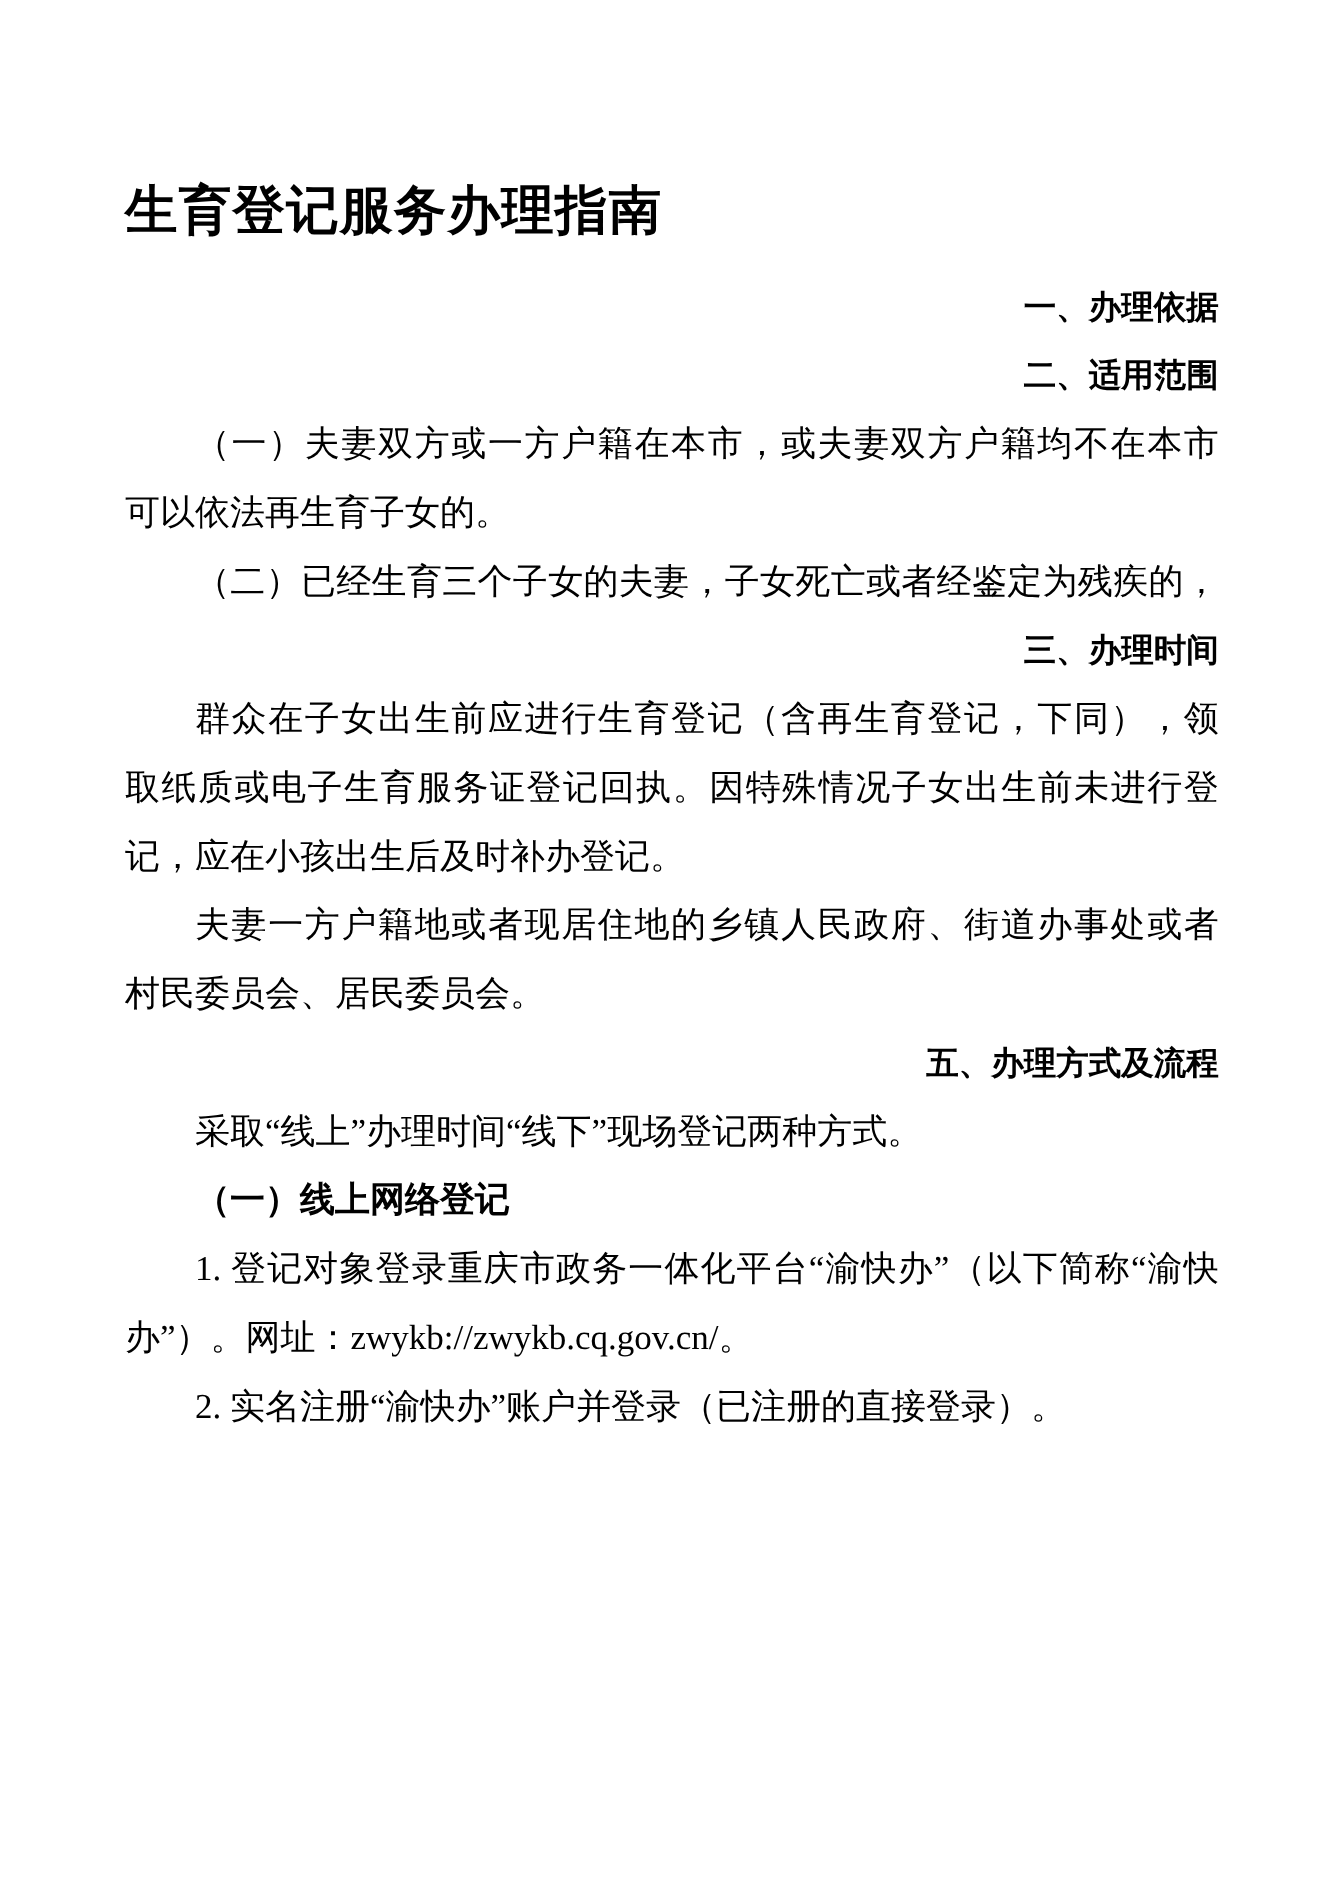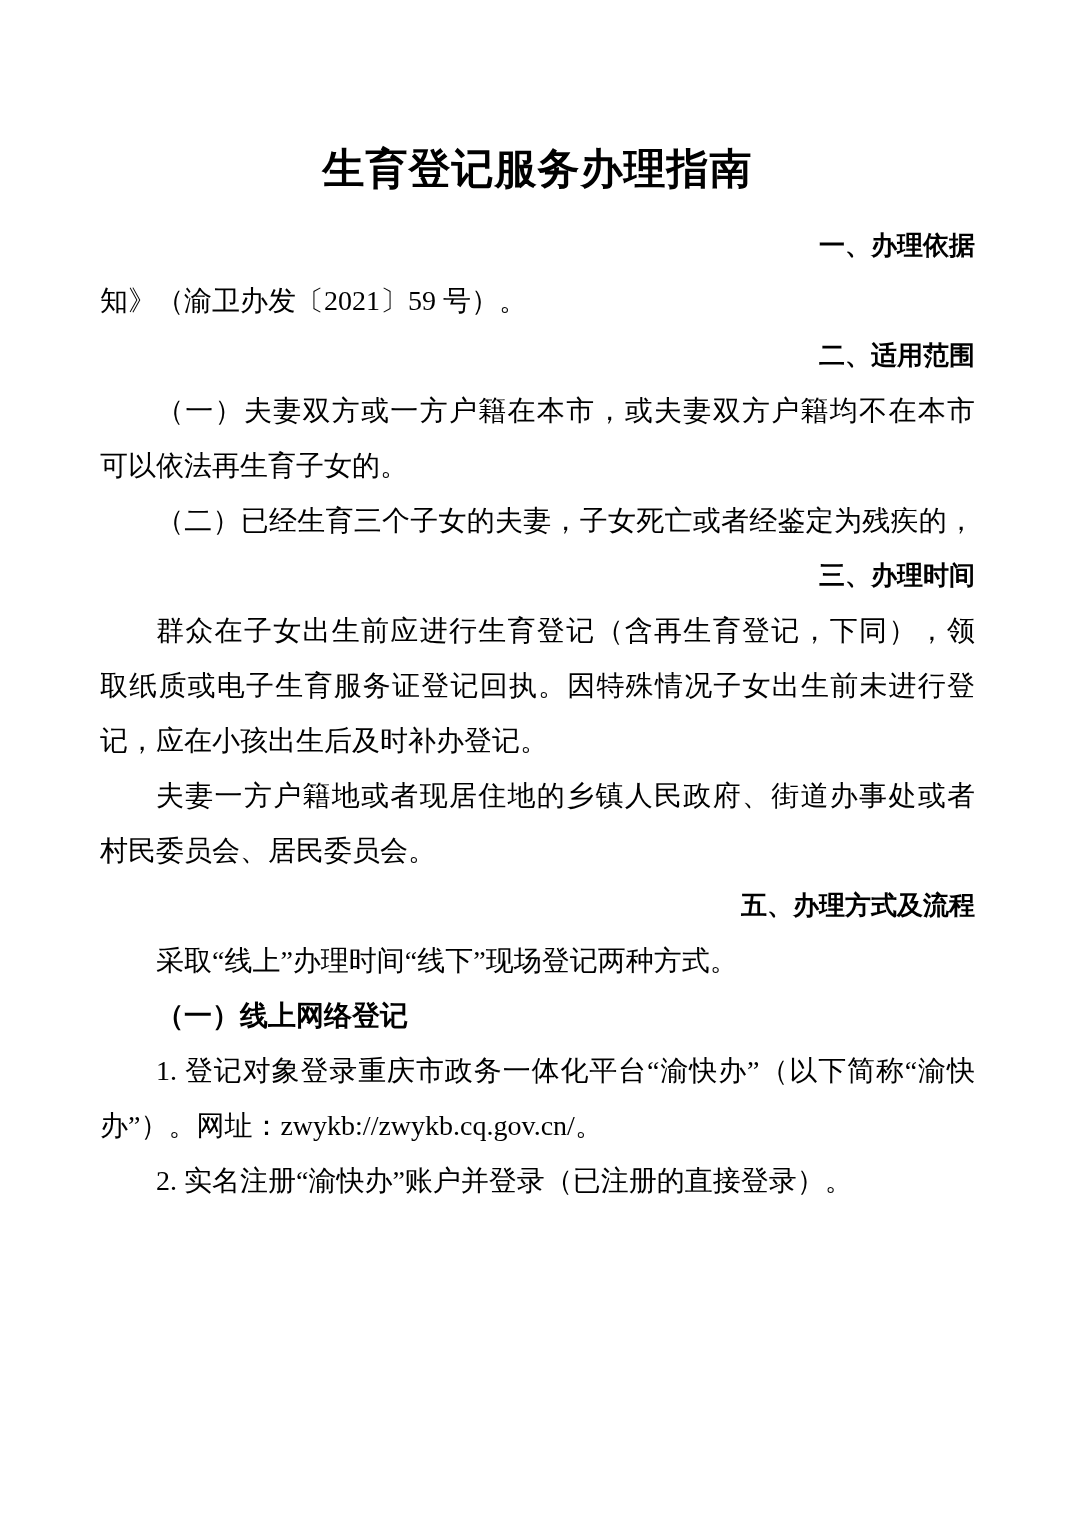--- a/index.html
+++ b/index.html
@@ -15,21 +15,20 @@
     background: #ffffff;
     color: #000000;
     overflow: hidden;
     box-sizing: border-box;
     padding: 0 99px 0 100px;
     font-family: "Liberation Serif", "DejaVu Serif", serif;
   }
   .doc-title {
     margin-top: 140px;
     line-height: 58px;
-    text-align: center;
     font-family: "Liberation Serif", "DejaVu Serif", serif;
     font-weight: bold;
     font-size: 42px;
     letter-spacing: 1px;
     white-space: nowrap;
   }
   .lines {
     margin-top: 20px;
   }
   .line {
@@ -62,21 +61,20 @@
     text-justify: inter-character;
   }
 </style>
 </head>
 <body>
 
 <div class="page">
   <div class="doc-title">生育登记服务办理指南</div>
   <div class="lines">
       <div class="line heading indent">一、办理依据</div>
-      <div class="line body">知》（渝卫办发〔2021〕59 号）。</div>
       <div class="line heading indent">二、适用范围</div>
       <div class="line body indent stretch">（一）夫妻双方或一方户籍在本市，或夫妻双方户籍均不在本市</div>
       <div class="line body">可以依法再生育子女的。</div>
       <div class="line body indent stretch">（二）已经生育三个子女的夫妻，子女死亡或者经鉴定为残疾的，</div>
       <div class="line heading indent">三、办理时间</div>
       <div class="line body indent stretch">群众在子女出生前应进行生育登记（含再生育登记，下同），领</div>
       <div class="line body stretch">取纸质或电子生育服务证登记回执。因特殊情况子女出生前未进行登</div>
       <div class="line body">记，应在小孩出生后及时补办登记。</div>
       <div class="line body indent stretch">夫妻一方户籍地或者现居住地的乡镇人民政府、街道办事处或者</div>
       <div class="line body">村民委员会、居民委员会。</div>

